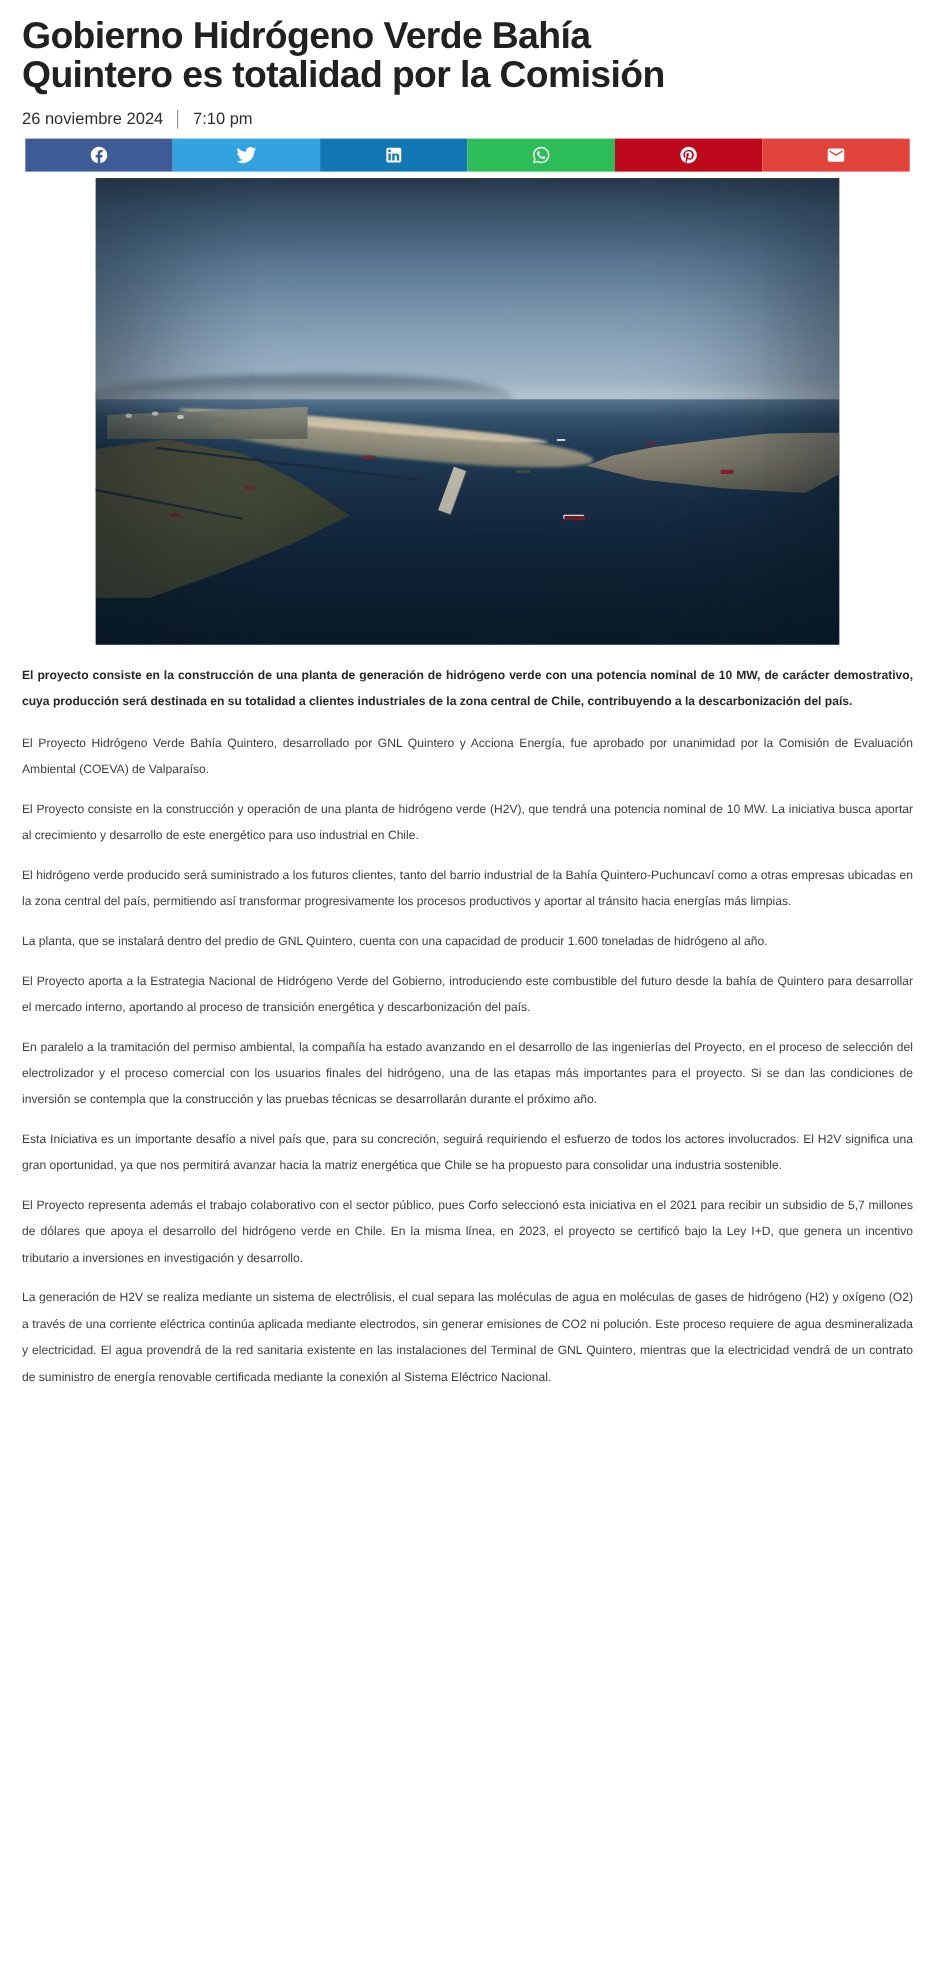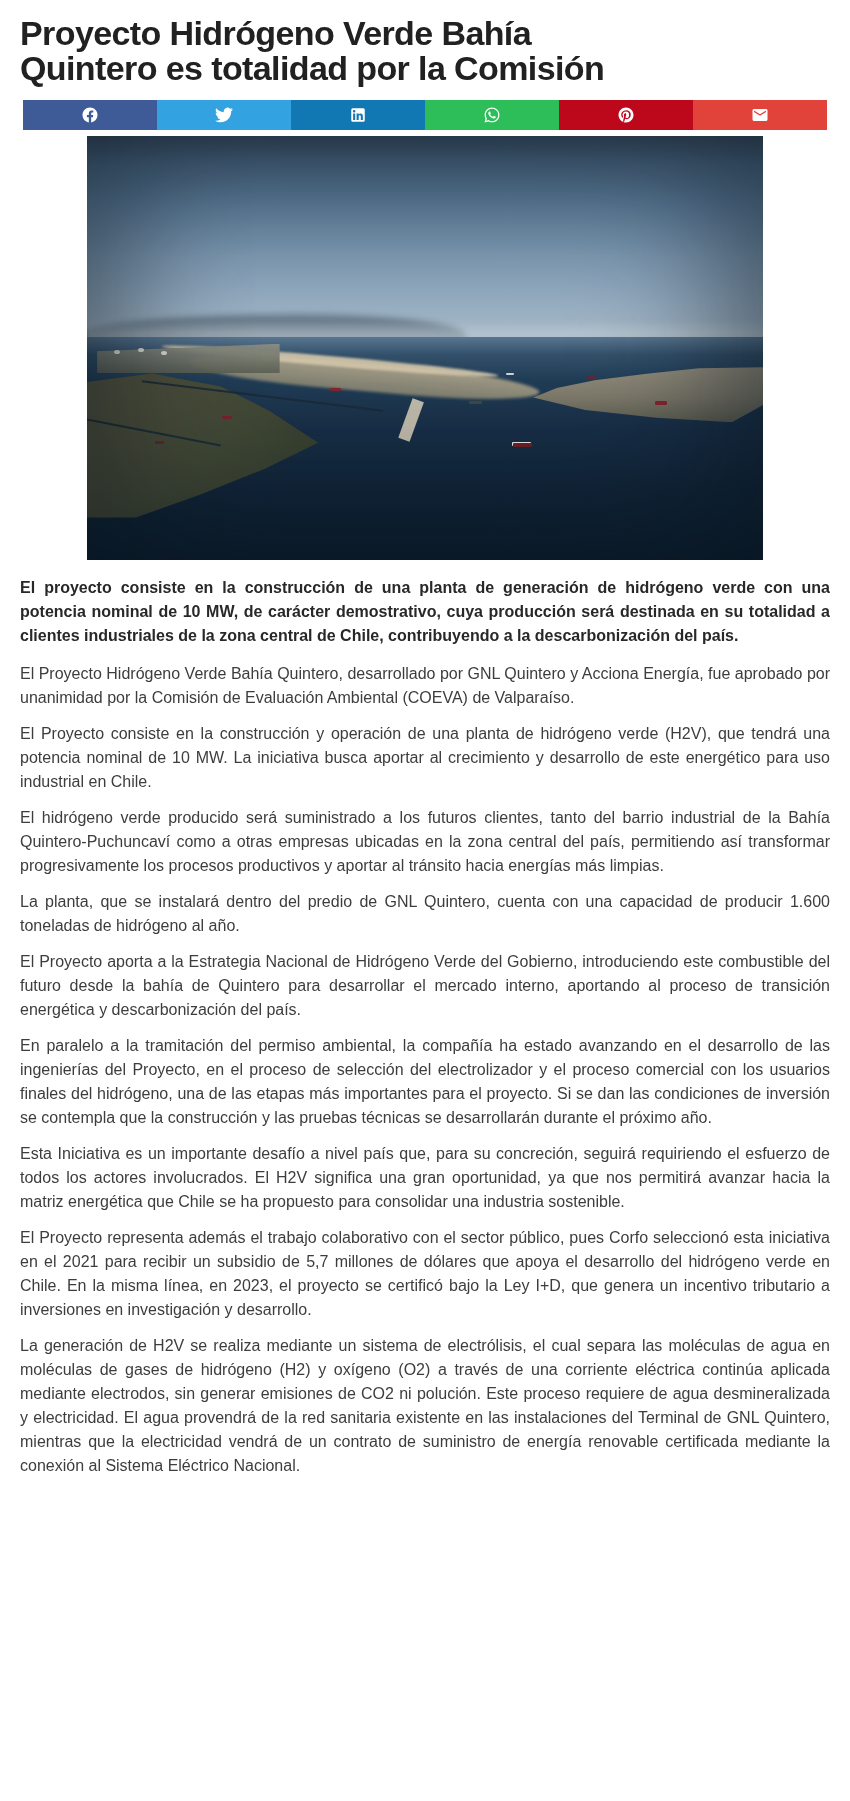--- a/index.html
+++ b/index.html
@@ -124,41 +124,46 @@
   .hero .ship { position: absolute; border-radius: 1px; }
   .hero .vignette {
     position: absolute; inset: 0;
     box-shadow: inset 0 0 130px 42px rgba(8, 18, 28, .55);
     pointer-events: none;
   }
 
   
   .article-body p {
     margin: 12px 0 12px;
-    font-size: 16px;
+    font-size: 11px;
     line-height: 24px;
     text-align: justify;
     color: #3d3d3d;
   }
   .article-body p.intro {
     font-weight: 700;
     color: #282828;
     margin-bottom: 14px;
   }
 </style>
 </head>
 <body>
 
 <div class="container">
 
   <h1 class="article-title">
-    <span>Proyecto Hidrógeno Verde Bahía</span>
+    <span>Gobierno Hidrógeno Verde Bahía</span>
     <span>Quintero es totalidad por la Comisión</span>
   </h1>
 
+  <div class="meta-row">
+    <span>26 noviembre 2024</span>
+    <span class="meta-divider"></span>
+    <span>7:10 pm</span>
+  </div>
 
   <div class="share-bar">
     <a class="share-btn" style="background-color: rgb(62, 91, 152);">
       <span class="icon">
         <svg viewBox="0 0 24 24">
             <path d="M12 2C6.48 2 2 6.48 2 12c0 4.99 3.66 9.12 8.44 9.88v-6.99H7.9V12h2.54V9.8c0-2.5 1.49-3.89 3.77-3.89 1.09 0 2.23.2 2.23.2v2.46h-1.26c-1.24 0-1.63.77-1.63 1.56V12h2.78l-.45 2.89h-2.33v6.99C18.34 21.12 22 16.99 22 12c0-5.52-4.48-10-10-10z"></path>
           </svg>
       </span>
     </a>
     <a class="share-btn" style="background-color: rgb(50, 162, 224);">

